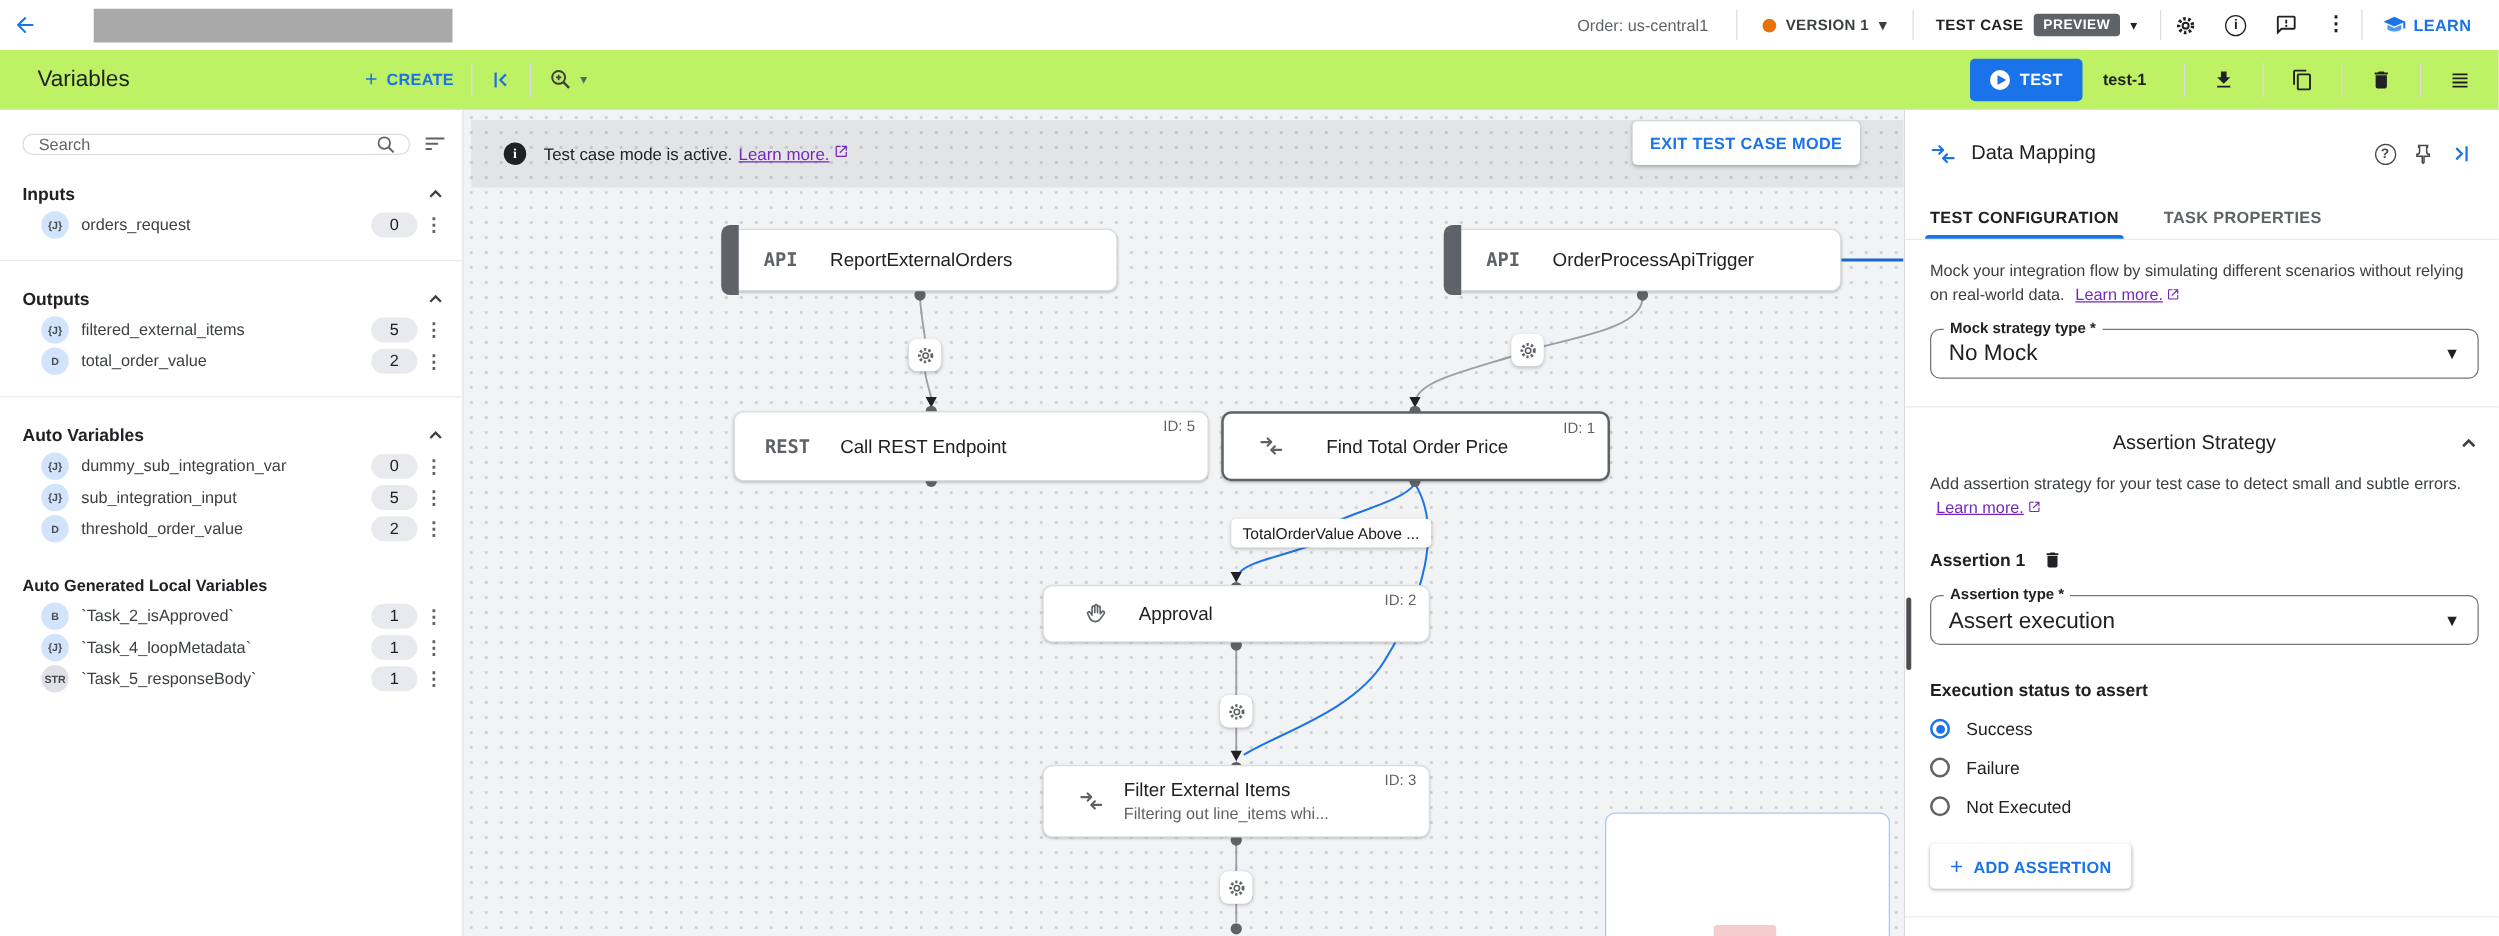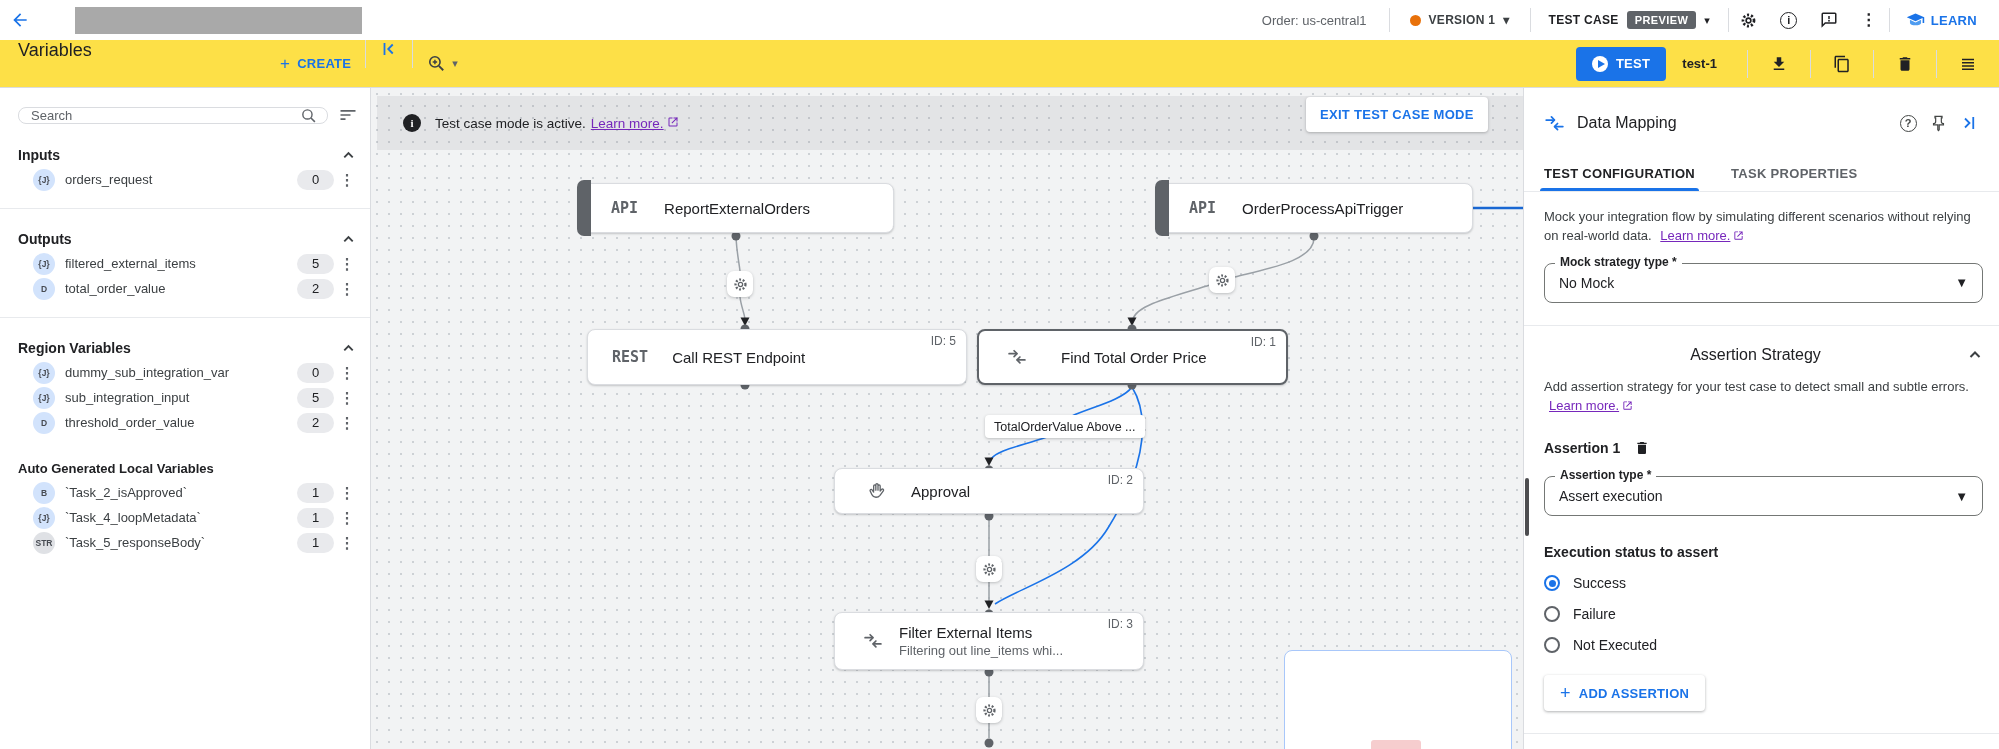--- a/index.html
+++ b/index.html
@@ -20,21 +20,21 @@
   .caret { color:#5f6368; font-size:11px; }
   .testcase { display:flex; align-items:center; gap:8px; padding:0 18px; cursor:pointer; }
   .testcase .tc-label { font-size:12px; font-weight:700; letter-spacing:.3px; color:#202124; }
   .badge-preview { background:#5f6368; color:#fff; font-size:11px; font-weight:700; letter-spacing:.4px; padding:3px 8px; border-radius:3px; }
   .iconbtn { width:40px; height:40px; display:flex; align-items:center; justify-content:center; color:#202124; cursor:pointer; }
   .circ-ic { width:17px; height:17px; border-radius:50%; border:1.8px solid #202124; display:flex; align-items:center; justify-content:center; font-size:11px; font-weight:700; }
   .kebab { font-size:16px; font-weight:700; letter-spacing:0; line-height:1; }
   .learn { display:flex; align-items:center; gap:6px; padding:0 8px 0 16px; color:#1a73e8; font-size:13px; font-weight:700; letter-spacing:.3px; cursor:pointer; }
 
   
-  .toolbar { position:absolute; left:0; top:40px; right:0; height:48px; display:flex; background:#fde047; border-bottom:1px solid #dadce0; }
+  .toolbar { position:absolute; left:0; top:40px; right:0; height:48px; display:flex; align-items:center; background:#bef264; border-bottom:1px solid #dadce0;padding-left:12px; }
   .tb-title { font-size:18px; color:#202124; margin-left:18px; width:262px; }
   .create-btn { display:flex; align-items:center; gap:7px; color:#1a73e8; font-size:13px; font-weight:700; letter-spacing:.25px; cursor:pointer; }
   .plus { font-size:17px; font-weight:400; line-height:1; }
   .tbsep { width:1px; height:28px; background:#dadce0; margin:0 14px; }
   .collapse-ic, .expand-ic { color:#1a73e8; cursor:pointer; display:flex; }
   .zoomctl { display:flex; align-items:center; gap:6px; color:#3c4043; cursor:pointer; }
   .tb-right2 { margin-left:auto; display:flex; align-items:center; padding-right:14px; }
   .test-btn { display:flex; align-items:center; gap:8px; background:#1a73e8; color:#fff; font-size:13px; font-weight:700; letter-spacing:.3px; border:none; border-radius:4px; height:34px; padding:0 16px; cursor:pointer; }
   .play-circle { width:16px; height:16px; border-radius:50%; background:#fff; position:relative; }
   .play-circle::after { content:''; position:absolute; left:6px; top:4px; border-left:7px solid #1a73e8; border-top:4px solid transparent; border-bottom:4px solid transparent; }
@@ -94,21 +94,21 @@
   .help-circ { width:17px; height:17px; border-radius:50%; border:1.6px solid #444746; display:flex; align-items:center; justify-content:center; font-size:11px; font-weight:700; }
   .tabs { display:flex; border-bottom:1px solid #e8eaed; padding:0 2px; }
   .tab { padding:12px 18px 10px 18px; font-size:13px; font-weight:700; letter-spacing:.3px; color:#5f6368; cursor:pointer; position:relative; }
   .tab.active { color:#202124; }
   .tab.active::after { content:''; position:absolute; left:14px; right:14px; bottom:0; height:3px; background:#1a73e8; border-radius:3px 3px 0 0; }
   .panel-body { padding:16px 16px 0 20px; }
   .desc { font-size:13px; line-height:1.45; color:#3c4043; }
   .desc .lm-link { font-size:13px; }
   .mselect { position:relative; margin-top:16px; height:40px; border:1px solid #747775; border-radius:8px; display:flex; align-items:center; padding:0 14px; cursor:pointer; }
   .mselect .flabel { position:absolute; top:-9px; left:10px; background:#fff; padding:0 5px; font-size:12px; font-weight:700; color:#202124; }
-  .mselect .val { font-size:14px; color:#202124; flex:1; }
+  .mselect .val { font-size:18px; color:#202124; flex:1; }
   .mselect .dcaret { color:#202124; font-size:13px; }
   .pdiv { border-top:1px solid #e8eaed; margin:22px -16px 0 -20px; }
   .sec-title-row { display:flex; align-items:center; margin-top:20px; }
   .sec-title { font-size:16px; color:#202124; flex:1;text-align:center; }
   .assert-row { display:flex; align-items:center; gap:14px; margin:24px 0 4px 0; }
   .assert-label { font-size:14px; font-weight:700; color:#202124; }
   .trash-sm { color:#202124; display:flex; cursor:pointer; }
   .exec-label { font-size:14px; font-weight:700; color:#202124; margin-top:28px; }
   .radio-row { display:flex; align-items:center; gap:13px; margin-top:15px; cursor:pointer; }
   .radio { width:16px; height:16px; border-radius:50%; border:2px solid #5f6368; position:relative; flex:none; }
@@ -277,21 +277,21 @@
     </div>
     <div class="varrow">
       <span class="typebub">D</span>
       <span class="varname">total_order_value</span>
       <span class="countpill">2</span>
       <span class="rowkebab">⋮</span>
     </div>
     <div class="side-div"></div>
 
     <div class="sec-head">
-      <span class="t">Region Variables</span>
+      <span class="t">Auto Variables</span>
       <span class="chev">
           <svg width="15" height="15" viewBox="0 0 16 16">
             <path d="M3.5 10l4.5-4.5L12.5 10" fill="none" stroke="#3c4043" stroke-width="2"></path>
           </svg>
         </span>
     </div>
     <div class="varrow">
       <span class="typebub">{J}</span>
       <span class="varname">dummy_sub_integration_var</span>
       <span class="countpill">0</span>

